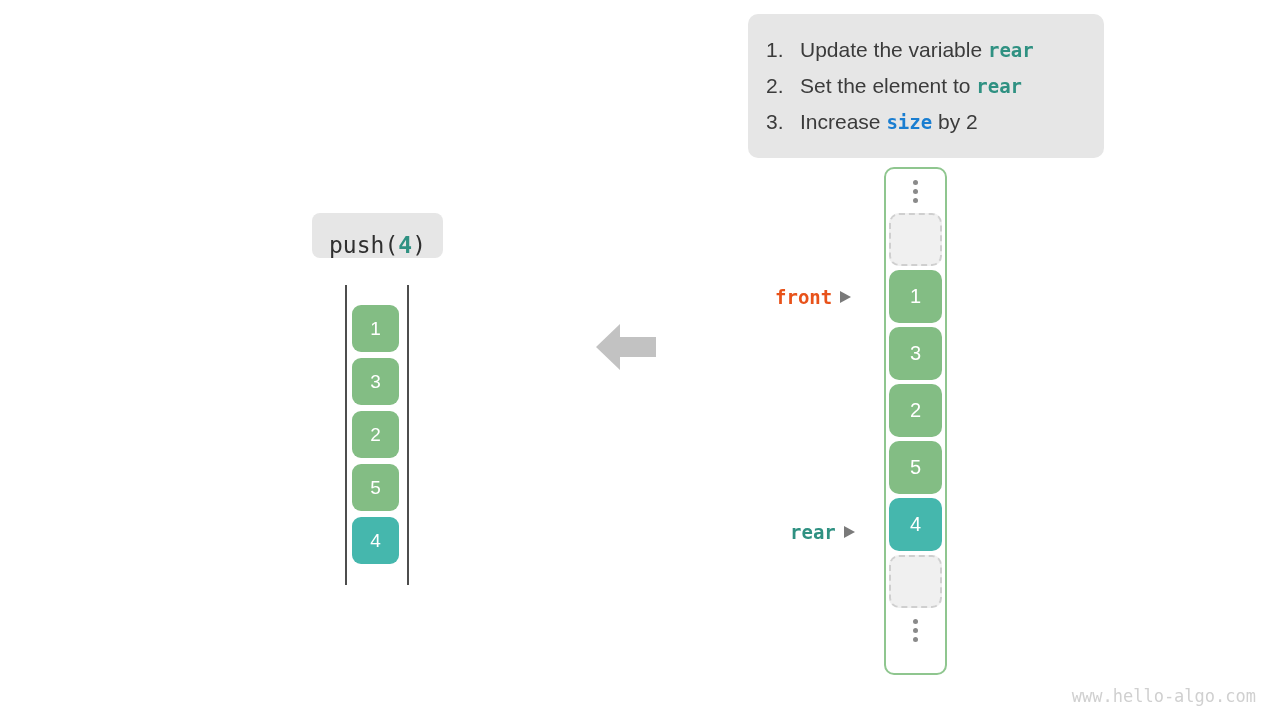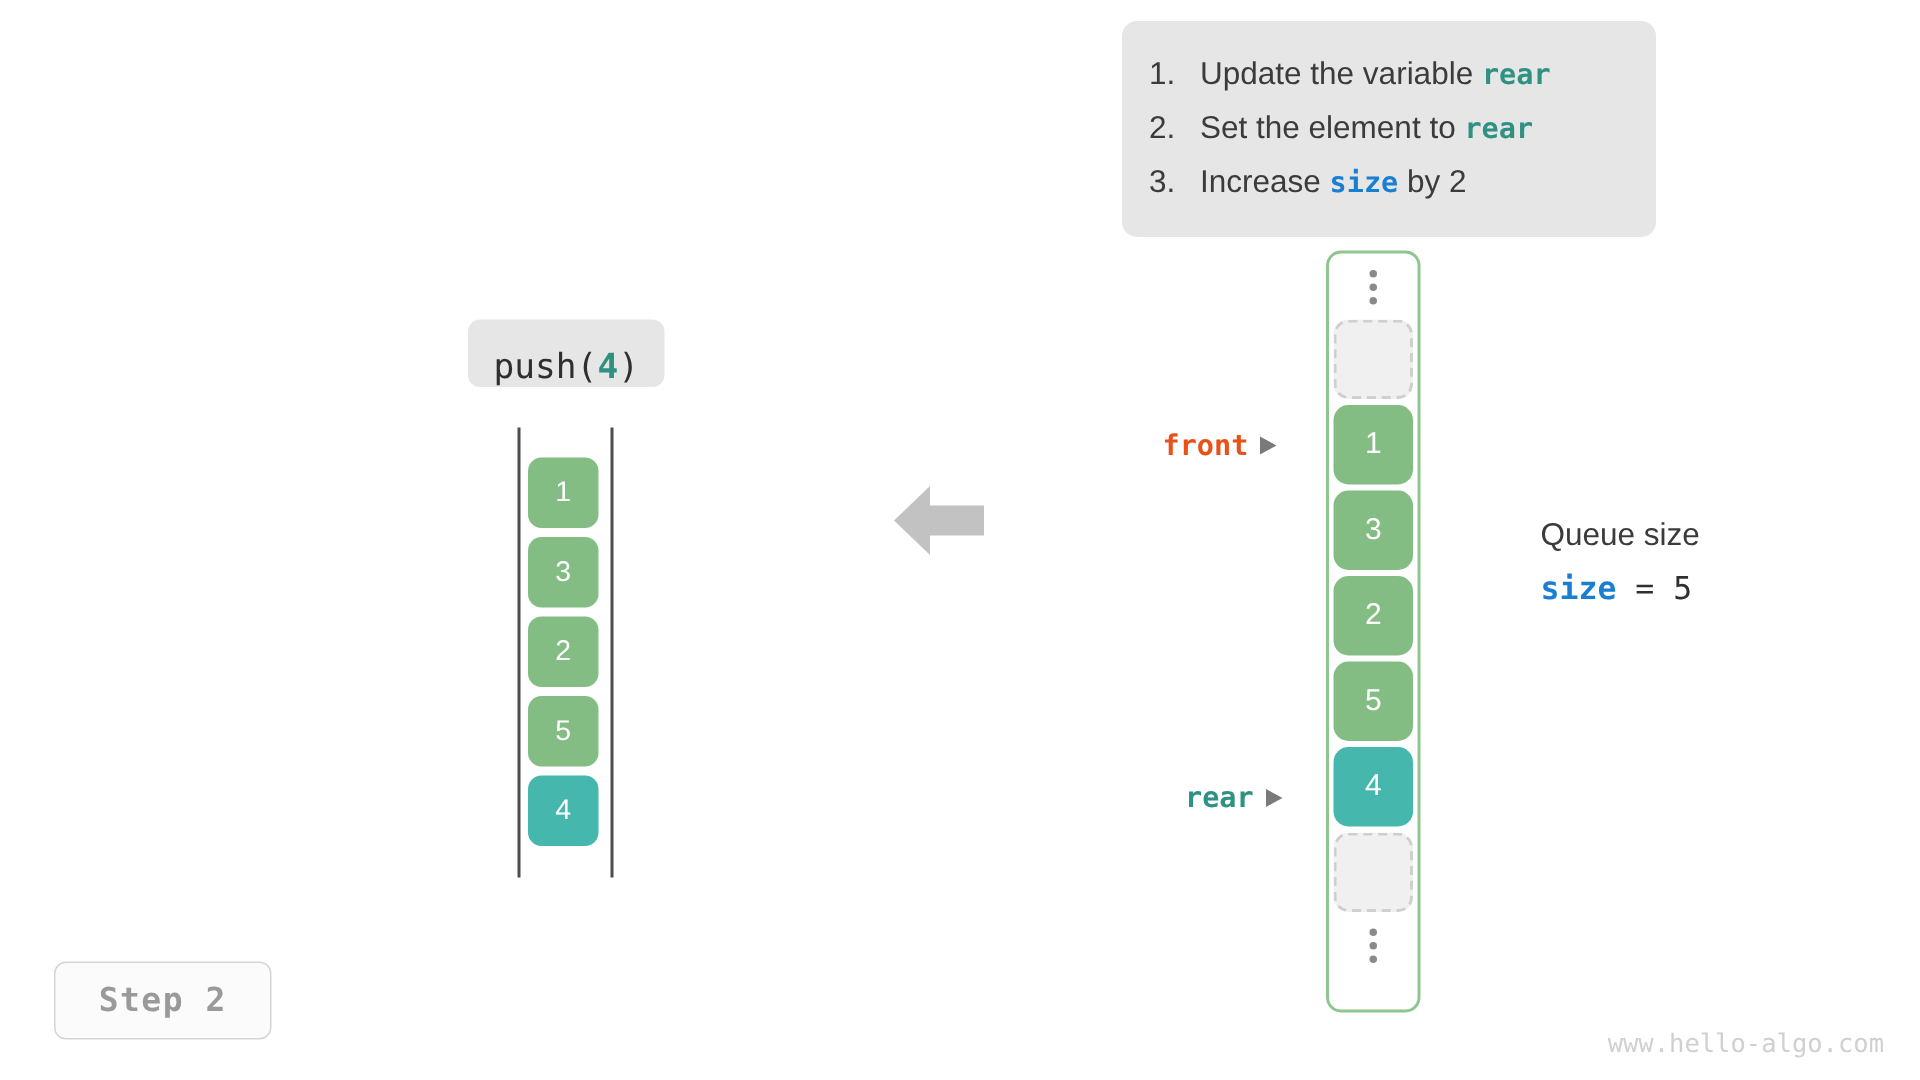--- a/index.html
+++ b/index.html
@@ -337,22 +337,17 @@
 
   <div class="ptr-label" id="ptr-front">
     <span>front</span>
     <span class="ptr-tri"></span>
   </div>
   <div class="ptr-label" id="ptr-rear">
     <span>rear</span>
     <span class="ptr-tri"></span>
   </div>
 
-  <div id="queue-size-block">
-    <div id="queue-size-title">Queue size</div>
-    <div id="queue-size-expr"><span class="var">size</span><span> = 5</span></div>
-  </div>
-
-  <div id="step-badge">Step 2</div>
+
 
   <div id="watermark">www.hello-algo.com</div>
 
 </div>
 
 </body></html>

